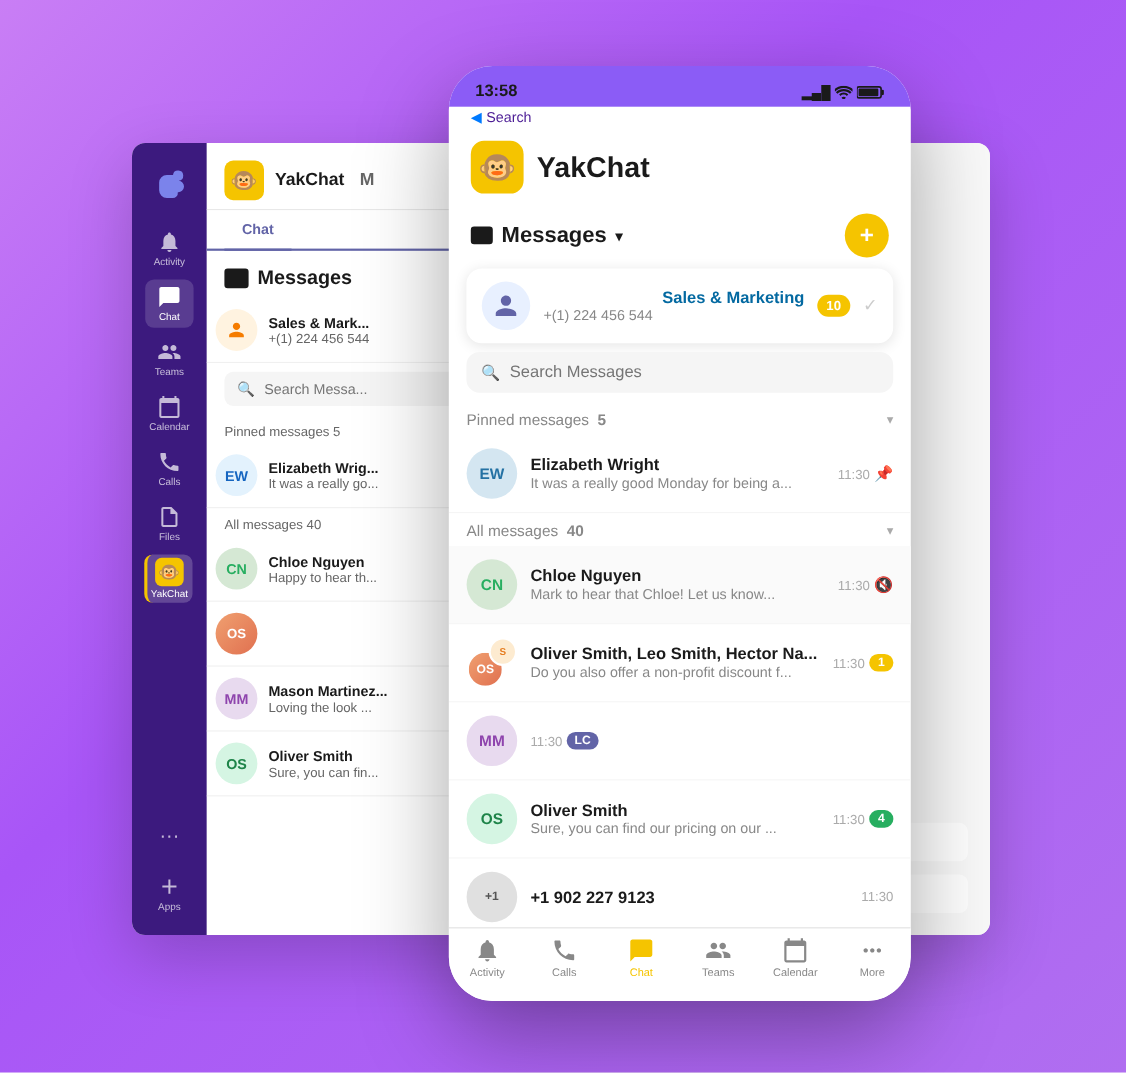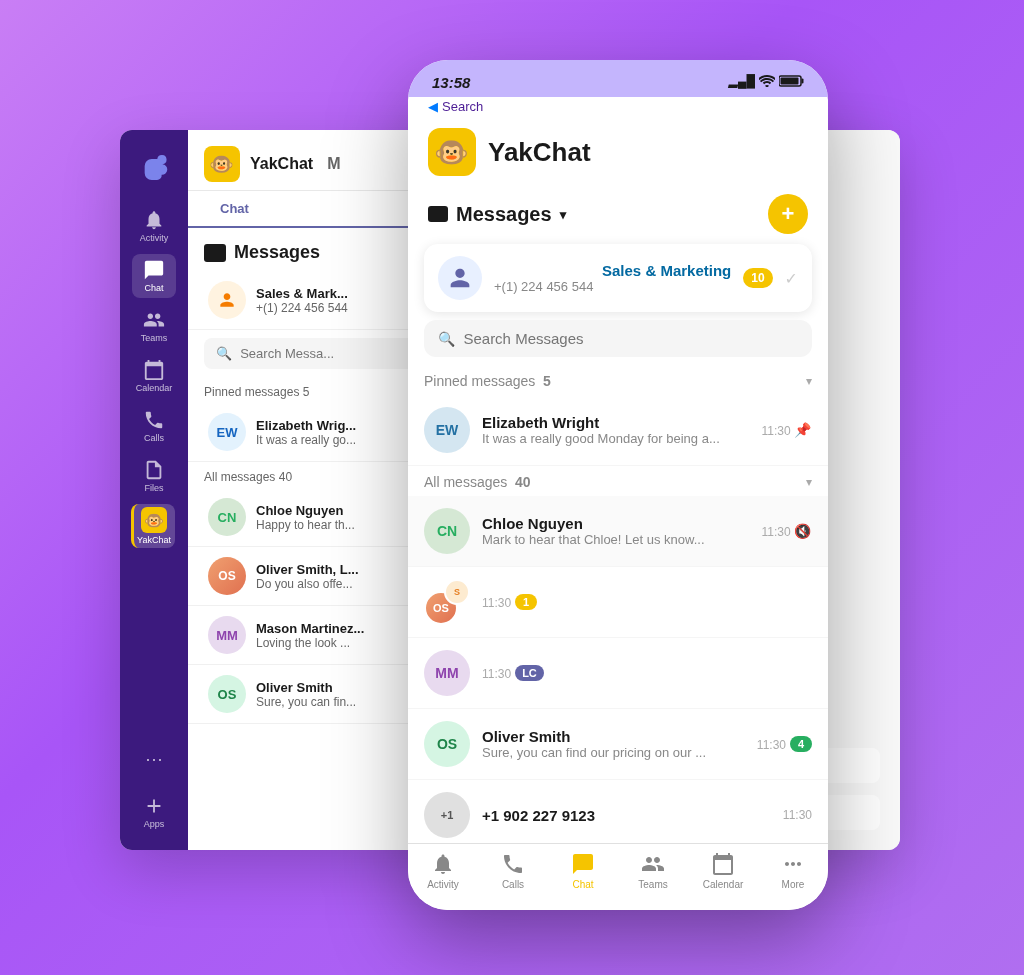--- a/index.html
+++ b/index.html
@@ -151,21 +151,21 @@
       width: 22px;
       height: 18px;
       background: #1a1a1a;
       border-radius: 3px;
       position: relative;
     }
 
     .teams-contact-item {
       display: flex;
       align-items: center;
-      padding: 10px 20px;
+      padding: 10px 8px;
       gap: 10px;
       cursor: pointer;
       border-bottom: 1px solid #f0f0f0;
     }
 
     .teams-avatar {
       width: 38px;
       height: 38px;
       border-radius: 50%;
       background: #f0e6ff;
@@ -220,26 +220,25 @@
       height: 850px;
       background: white;
       border-radius: 40px;
       box-shadow: 0 30px 80px rgba(0,0,0,0.35);
       overflow: hidden;
       display: flex;
       flex-direction: column;
     }
 
     .mobile-status-bar {
-      background: #c4b5fd;
+      background: #8b5cf6;
       padding: 14px 24px 6px;
       display: flex;
       justify-content: space-between;
-      align-items: flex-start;
-      font-style: italic;
+      align-items: flex-end;
     }
 
     .status-time {
       font-size: 15px;
       font-weight: 700;
       color: #1a1a1a;
     }
 
     .status-icons {
       display: flex;
@@ -679,24 +678,20 @@
     <div class="teams-contact-item">
       <div class="teams-avatar" style="background:#d5e8d4;color:#27ae60;">CN</div>
       <div class="teams-contact-info">
         <div class="teams-contact-name">Chloe Nguyen</div>
         <div class="teams-contact-msg">Happy to hear th...</div>
       </div>
     </div>
 
     <div class="teams-contact-item">
       <div class="mini-avatar">OS</div>
-      <div class="teams-contact-info">
-        <div class="teams-contact-name">Oliver Smith, L...</div>
-        <div class="teams-contact-msg">Do you also offe...</div>
-      </div>
     </div>
 
     <div class="teams-contact-item">
       <div class="teams-avatar" style="background:#e8daef;color:#8e44ad;">MM</div>
       <div class="teams-contact-info">
         <div class="teams-contact-name">Mason Martinez...</div>
         <div class="teams-contact-msg">Loving the look ...</div>
       </div>
     </div>
 
@@ -812,20 +807,24 @@
         <span class="mobile-msg-time">11:30</span>
         <span class="mute-icon">🔇</span>
       </div>
     </div>
 
     <div class="mobile-msg-item">
       <div class="avatar-group">
         <div style="position:absolute;bottom:0;left:0;width:34px;height:34px;border-radius:50%;background:linear-gradient(135deg,#f0a070,#e07050);border:2px solid white;display:flex;align-items:center;justify-content:center;color:white;font-size:11px;font-weight:700;">OS</div>
         <div style="position:absolute;top:0;right:0;width:26px;height:26px;border-radius:50%;background:#fdebd0;border:2px solid white;display:flex;align-items:center;justify-content:center;color:#e67e22;font-size:9px;font-weight:700;">S</div>
       </div>
+      <div class="mobile-msg-info">
+        <div class="mobile-msg-name">Oliver Smith, Leo Smith, Hector Na...</div>
+        <div class="mobile-msg-preview">Do you also offer a non-profit discount f...</div>
+      </div>
       <div class="mobile-msg-meta">
         <span class="mobile-msg-time">11:30</span>
         <span class="mobile-msg-badge">1</span>
       </div>
     </div>
 
     <div class="mobile-msg-item">
       <div class="mobile-msg-avatar avatar-mm">MM</div>
       <div class="mobile-msg-meta">
         <span class="mobile-msg-time">11:30</span>

